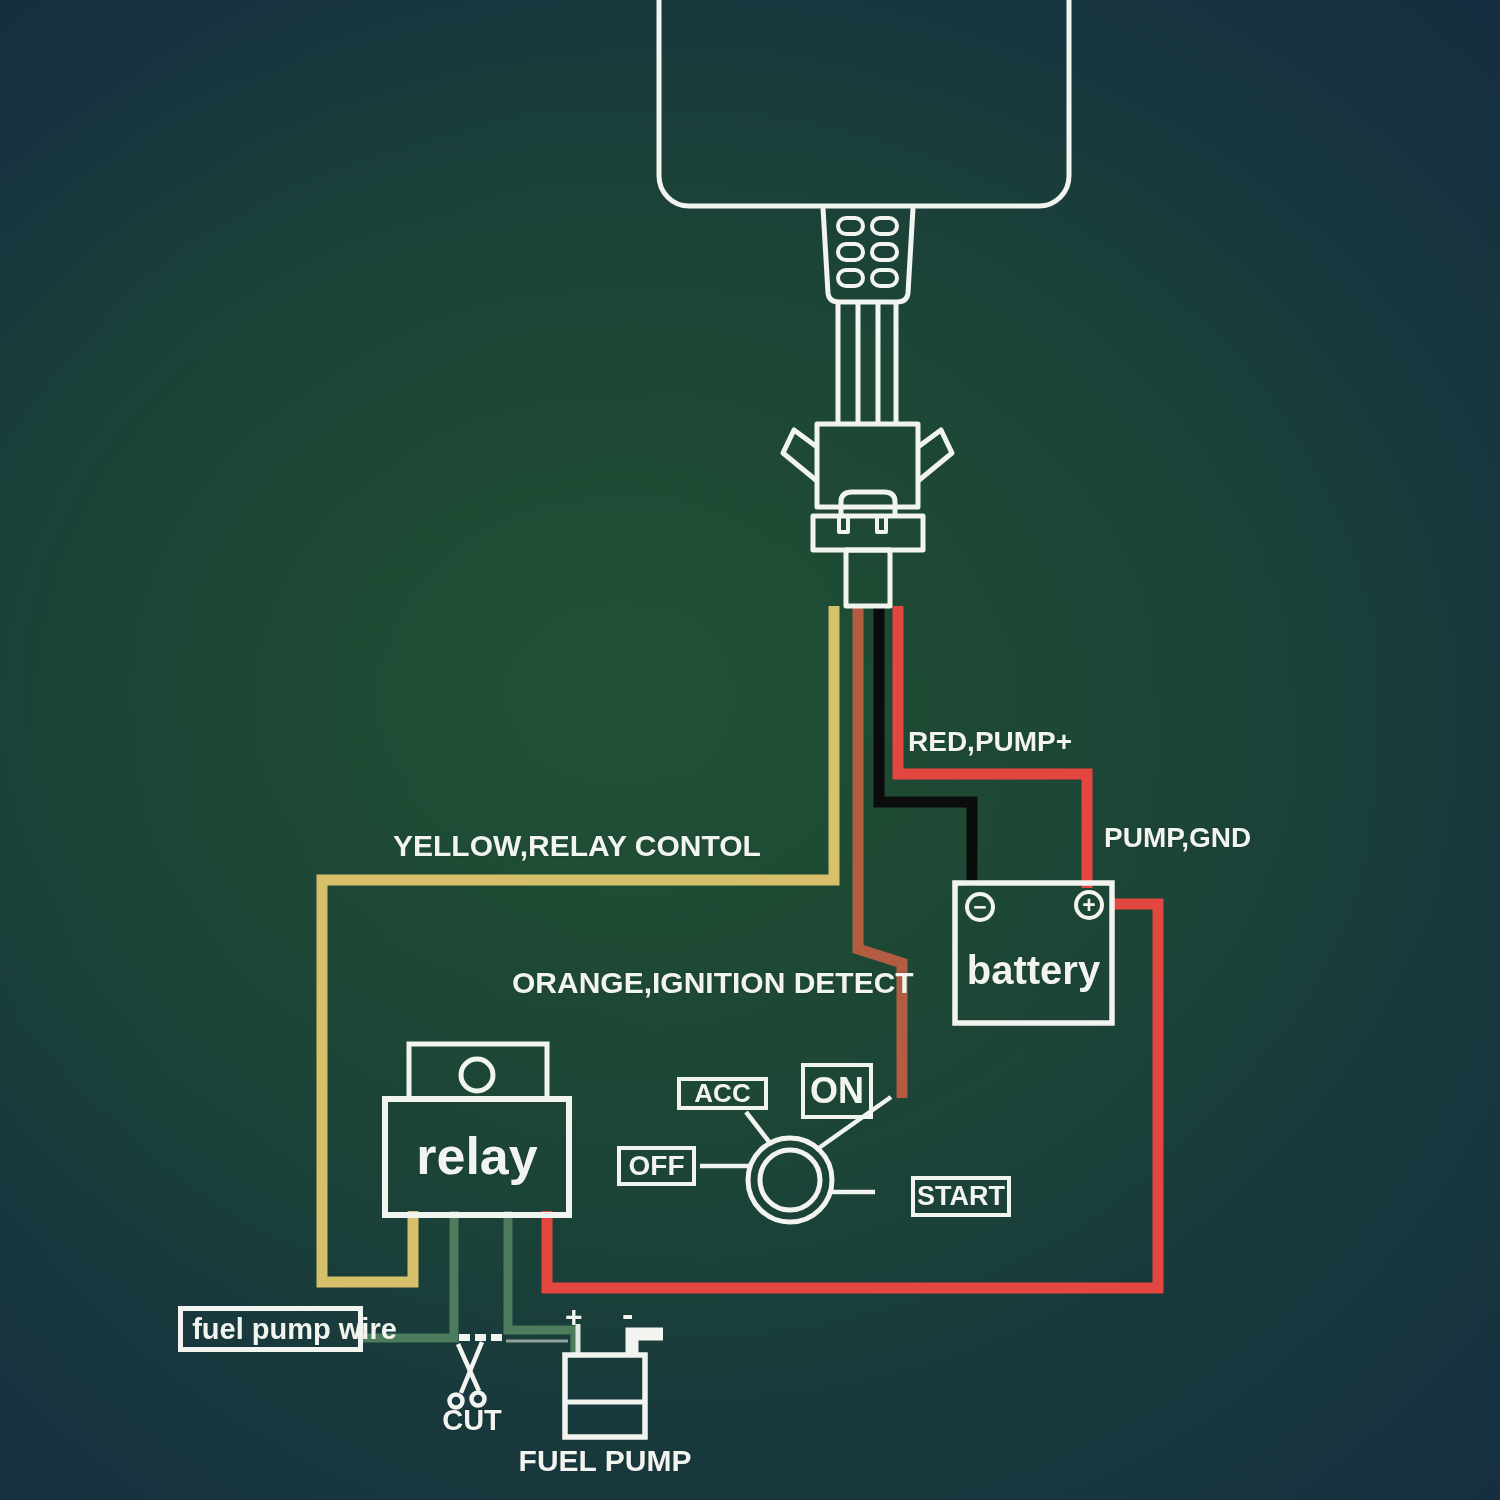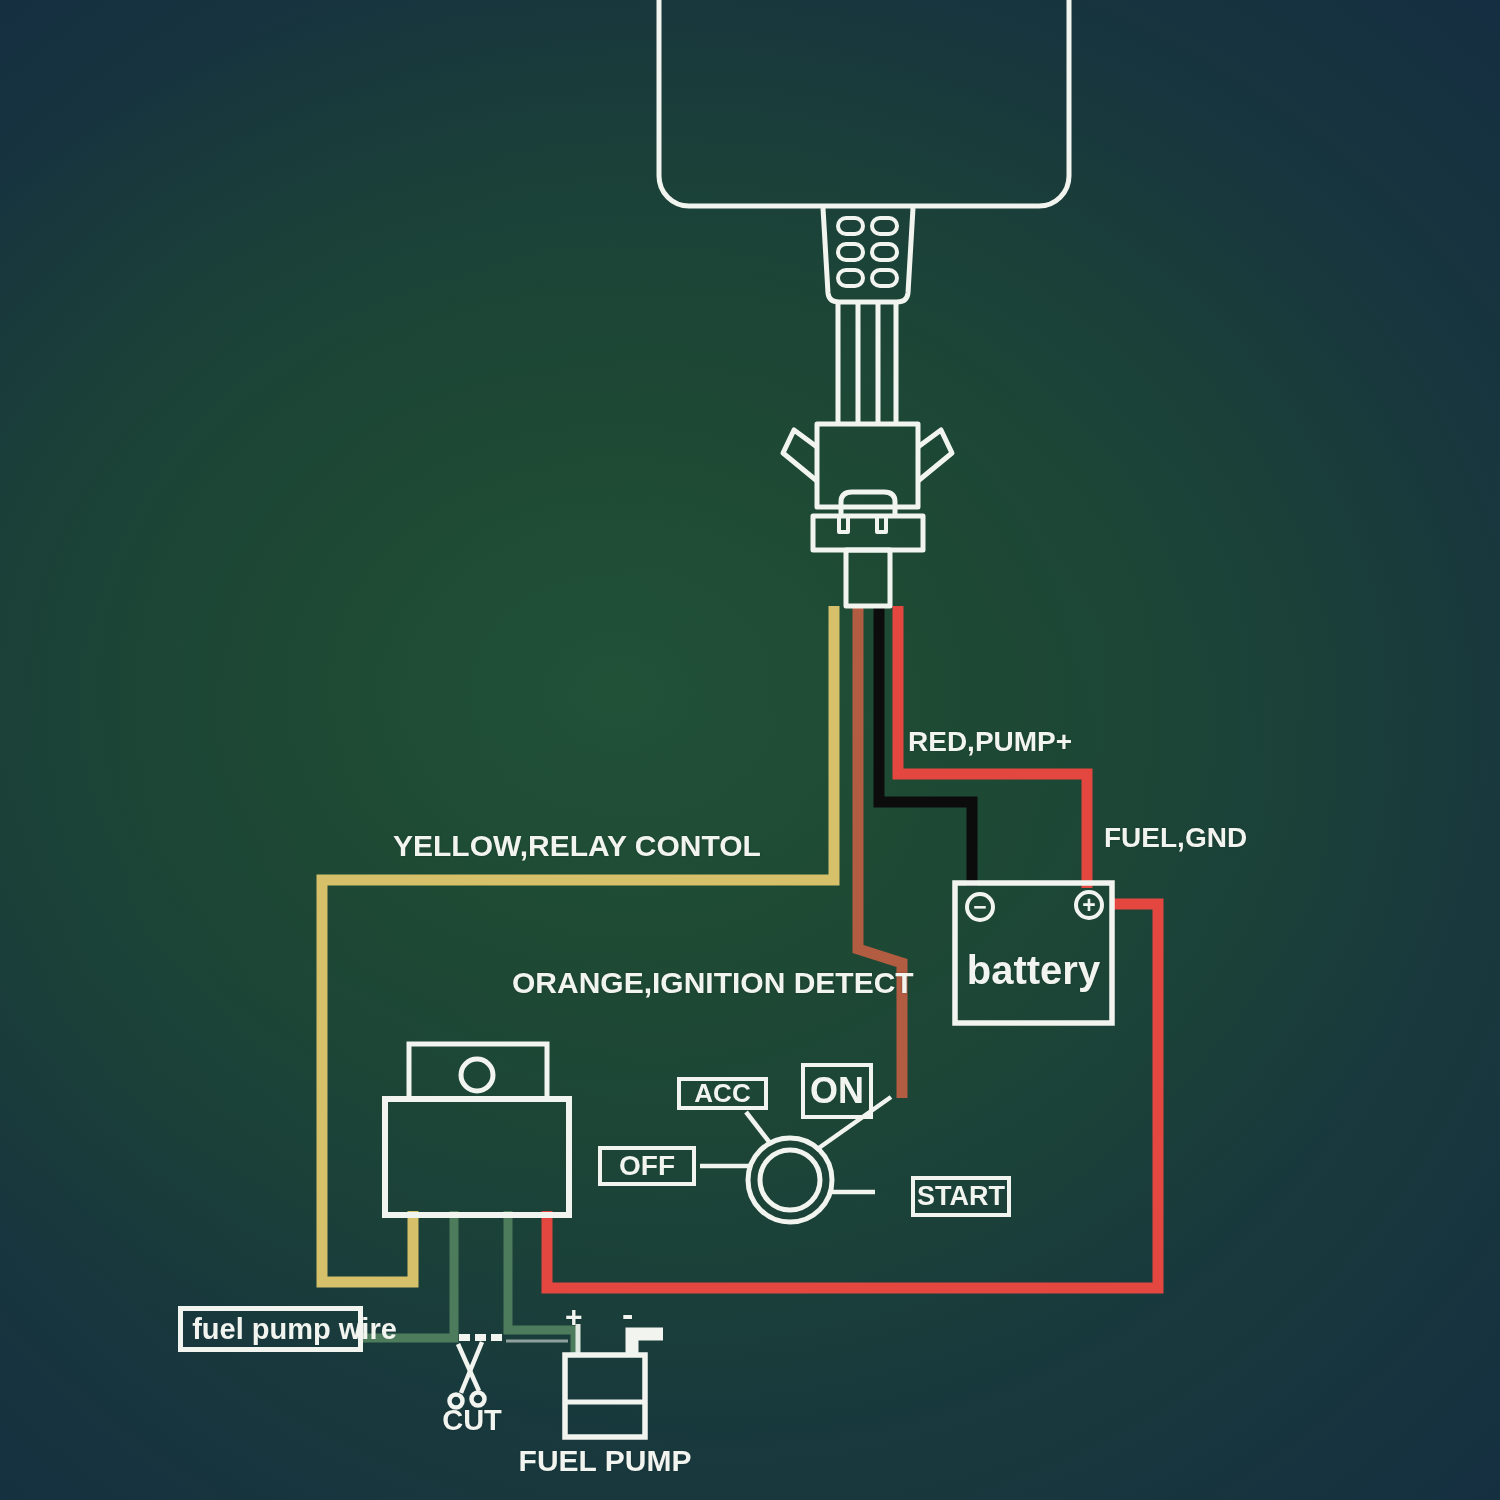--- a/index.html
+++ b/index.html
@@ -106,32 +106,33 @@
 
     <g stroke="#f2f4ef" fill="none">
       <rect x="565" y="1355" width="80" height="82" stroke-width="5.5"></rect>
       <line x1="565" y1="1402" x2="645" y2="1402" stroke-width="5"></line>
       <path d="M632,1355 L632,1334 L663,1334" stroke-width="13"></path>
     </g>
   </svg>
 
 
   <div class="lbl" style="left:908px;top:726px;font-size:28px;">RED,PUMP+</div>
-  <div class="lbl" style="left:1104px;top:822px;font-size:28px;">FUEL,GND</div>
+  <div class="lbl" style="left:1104px;top:822px;font-size:28px;">PUMP,GND</div>
   <div class="lbl" style="left:512px;top:966px;font-size:30px;">ORANGE,IGNITION DETECT</div>
   <div class="lbl" style="left:393px;top:829px;font-size:30px;">YELLOW,RELAY CONTOL</div>
 
   <div class="terminal" style="left:965px;top:892px;">−</div>
   <div class="terminal" style="left:1074px;top:890px;">+</div>
   <div class="lbl center" style="left:955px;top:948px;width:157px;font-size:40px;">battery</div>
 
+  <div class="lbl center" style="left:385px;top:1126px;width:184px;font-size:52px;">relay</div>
 
   <div class="boxlbl" style="left:677px;top:1077px;width:91px;height:33px;font-size:26px;">ACC</div>
   <div class="boxlbl" style="left:801px;top:1063px;width:72px;height:56px;font-size:36px;">ON</div>
-  <div class="boxlbl" style="left:598px;top:1146px;width:98px;height:40px;font-size:28px;">OFF</div>
+  <div class="boxlbl" style="left:617px;top:1146px;width:79px;height:40px;font-size:28px;">OFF</div>
   <div class="boxlbl" style="left:875px;top:1176px;width:100px;height:41px;font-size:27px;margin-left:36px;">START</div>
 
   <div class="boxlbl" style="left:178px;top:1306px;width:185px;height:46px;border-width:5px;font-size:29px;padding-left:48px;">fuel pump wire</div>
   <div class="lbl center" style="left:432px;top:1404px;width:80px;font-size:29px;">CUT</div>
   <div class="lbl" style="left:565px;top:1300px;font-size:30px;">+</div>
   <div class="lbl" style="left:622px;top:1295px;font-size:34px;">-</div>
   <div class="lbl center" style="left:505px;top:1444px;width:200px;font-size:30px;">FUEL PUMP</div>
 
 </div>
 

